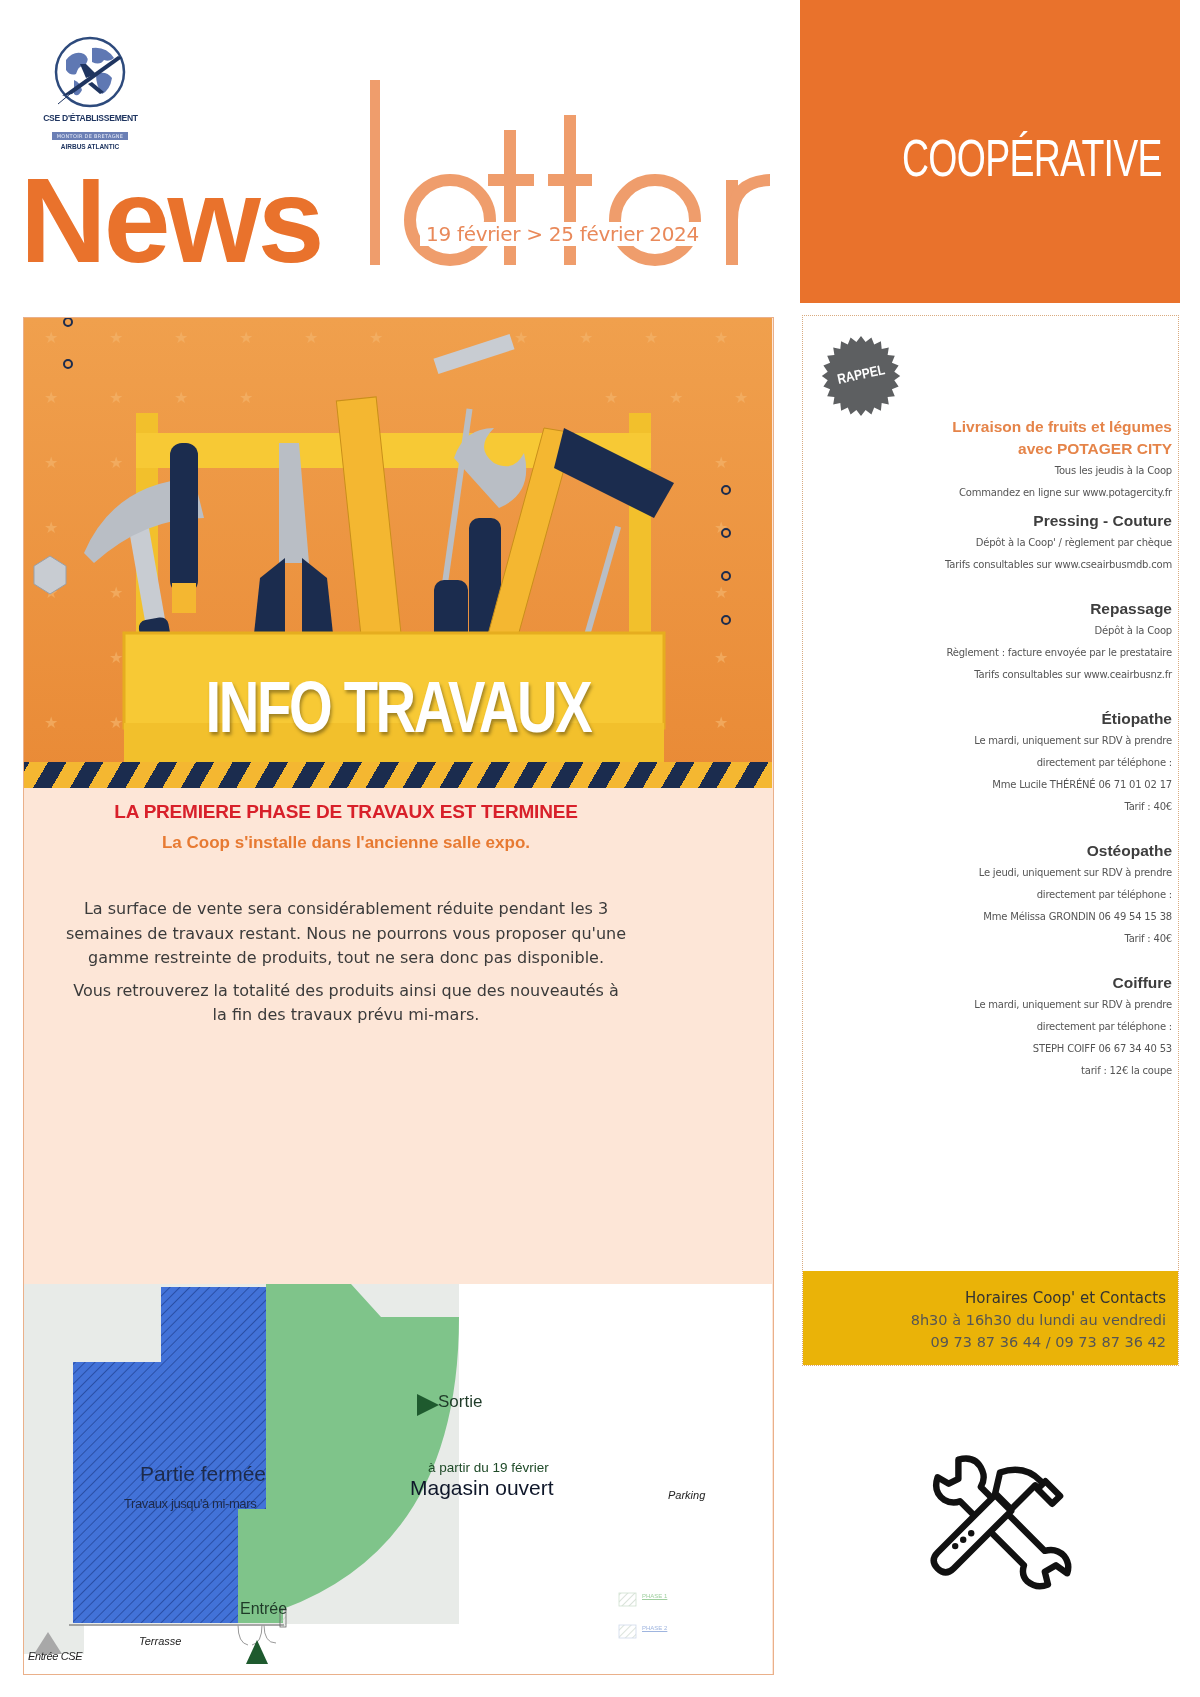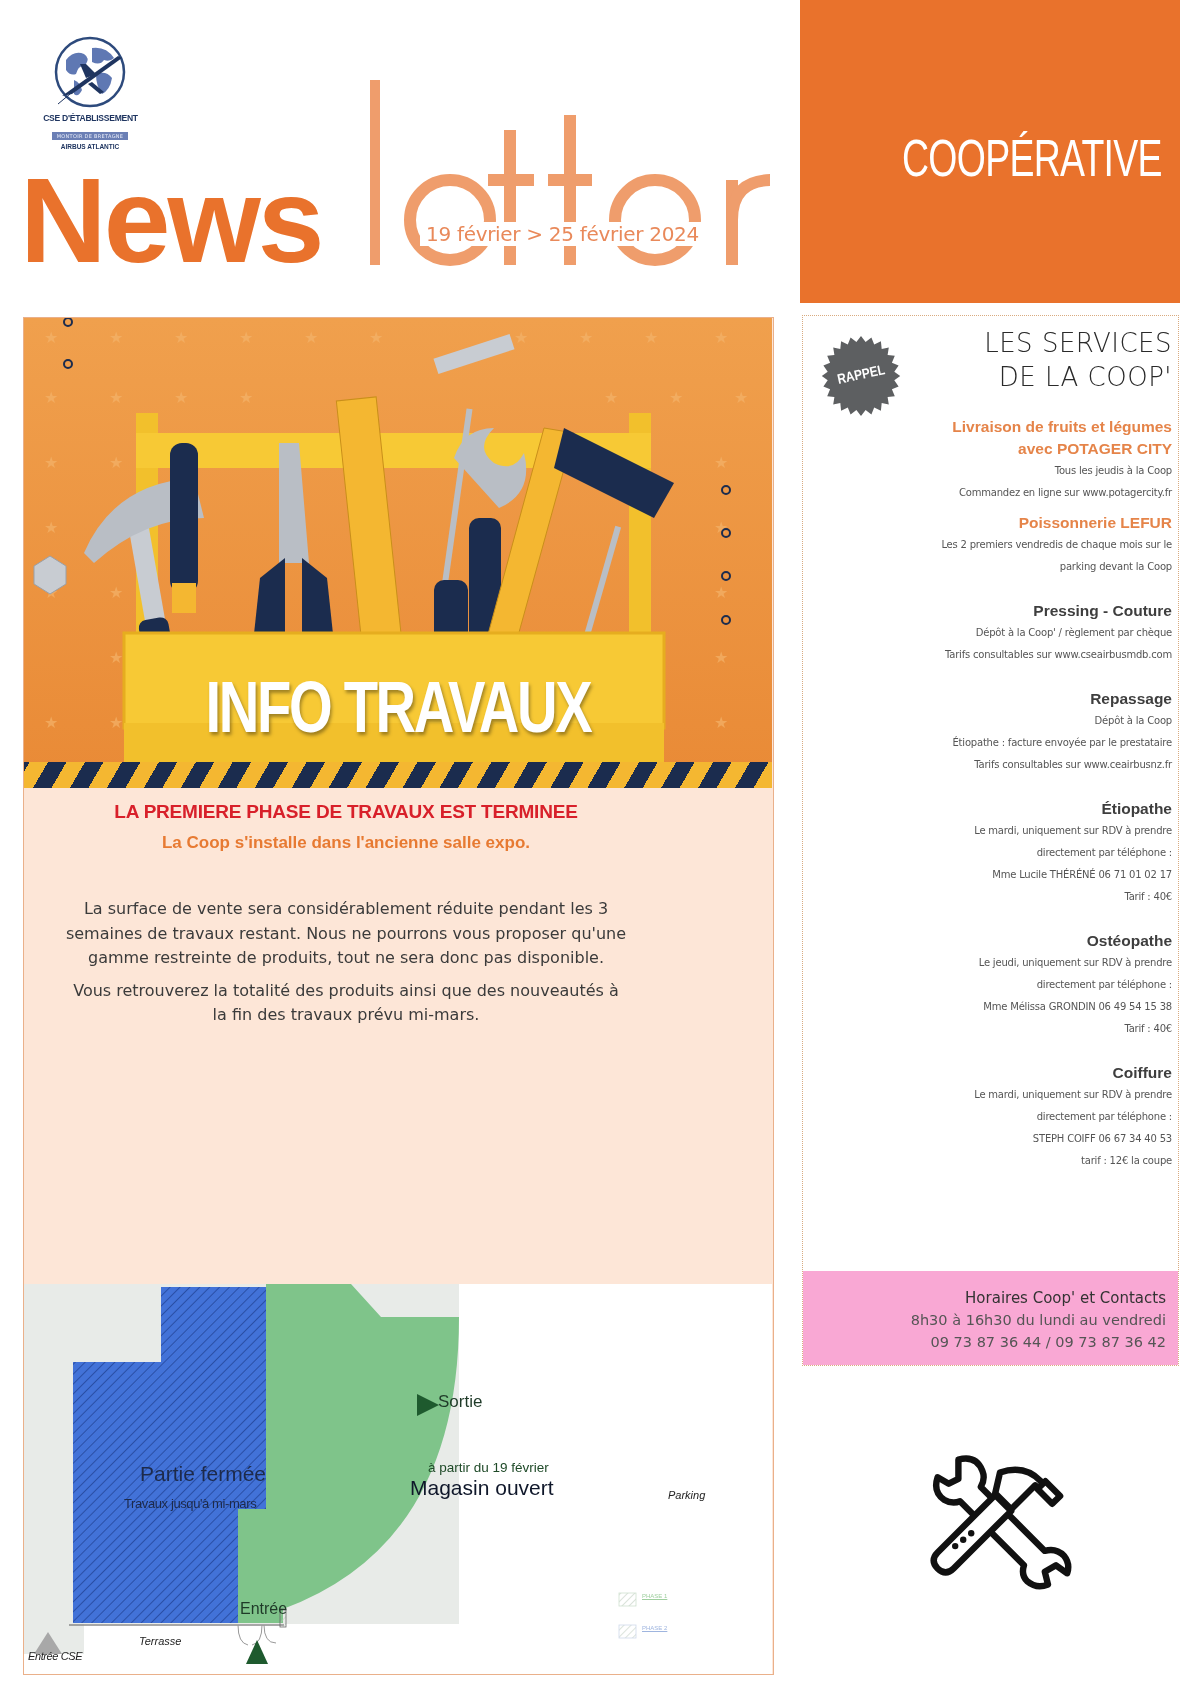--- a/index.html
+++ b/index.html
@@ -43,21 +43,21 @@
   .services { position: absolute; left: 802px; top: 315px; width: 377px; height: 1051px; border: 1.5px dotted #d9ab80; background: #fff; }
   .rappel { position: absolute; left: 18px; top: 20px; width: 80px; height: 80px; }
   .services-title { position: absolute; right: 6px; top: 10px; text-align: right; font-family: "DejaVu Sans", sans-serif; font-weight: 300; font-size: 26px; line-height: 34px; color: #2a2a2a; letter-spacing: 0.5px; }
   .svc-list { position: absolute; right: 6px; top: 100px; width: 365px; text-align: right; }
   .svc { margin-bottom: 22px; }
   .svc-name { font-family: "Liberation Sans", sans-serif; font-weight: 700; font-size: 15.5px; color: #3e3e3e; line-height: 22px; }
   .svc-name.orange { color: #e58449; }
   .svc-line { font-family: "DejaVu Sans", sans-serif; font-size: 10px; color: #555; line-height: 22px; letter-spacing: -0.2px; }
   .svc.tight { margin-bottom: 6px; }
 
-  .hours { position: absolute; left: 0; bottom: 0; width: 100%; height: 94px; background: #f9a8d4; text-align: right; padding: 16px 12px 0 0; }
+  .hours { position: absolute; left: 0; bottom: 0; width: 100%; height: 94px; background: #eab308; text-align: right; padding: 16px 12px 0 0; }
   .hours-title { font-family: "DejaVu Sans", sans-serif; font-size: 15px; color: #333; line-height: 22px; }
   .hours-line { font-family: "DejaVu Sans", sans-serif; font-size: 14.5px; color: #555; line-height: 22px; }
 
   .tools-icon { position: absolute; left: 920px; top: 1435px; width: 160px; height: 155px; }
 </style>
 </head>
 <body>
 
 <div class="logo">
   <svg class="logo-globe" viewBox="0 0 76 76">
@@ -234,46 +234,37 @@
   </div>
 </div>
 
 <div class="services">
   <div class="rappel">
     <svg width="80" height="80" viewBox="0 0 80 80">
       <polygon fill="#5d5f61" points="40,0 44.6,6.1 50.4,1.4 53.2,8.5 59.9,5.3 60.7,12.9 67.8,11.6 66.6,19.1 73.8,19.8 70.9,26.8 77.6,29.6 73.3,35.7 79.2,40 73.3,44.3 77.6,50.4 70.9,53.2 73.8,60.2 66.6,60.9 67.8,68.4 60.7,67.1 59.9,74.7 53.2,71.5 50.4,78.6 44.6,73.9 40,80 35.4,73.9 29.6,78.6 26.8,71.5 20.1,74.7 19.3,67.1 12.2,68.4 13.4,60.9 6.2,60.2 9.1,53.2 2.4,50.4 6.7,44.3 0.8,40 6.7,35.7 2.4,29.6 9.1,26.8 6.2,19.8 13.4,19.1 12.2,11.6 19.3,12.9 20.1,5.3 26.8,8.5 29.6,1.4 35.4,6.1"></polygon>
     </svg>
     <div style="position:absolute; left:0; top:30px; width:80px; text-align:center; color:#fff; font-family:'Liberation Sans', sans-serif; font-weight:700; font-size:14px; transform: rotate(-12deg) scaleX(0.85);">RAPPEL</div>
   </div>
-  <div class="services-title">
-    <div>LES SERVICES</div>
-    <div>DE LA COOP'</div>
-  </div>
 
   <div class="svc-list">
     <div class="svc tight">
       <div class="svc-name orange">Livraison de fruits et légumes</div>
       <div class="svc-name orange">avec POTAGER CITY</div>
       <div class="svc-line">Tous les jeudis à la Coop</div>
       <div class="svc-line">Commandez en ligne sur www.potagercity.fr</div>
     </div>
-    <div class="svc" style="margin-top:8px;">
-      <div class="svc-name orange">Poissonnerie LEFUR</div>
-      <div class="svc-line">Les 2 premiers vendredis de chaque mois sur le</div>
-      <div class="svc-line">parking devant la Coop</div>
-    </div>
     <div class="svc">
       <div class="svc-name">Pressing - Couture</div>
       <div class="svc-line">Dépôt à la Coop' / règlement par chèque</div>
       <div class="svc-line">Tarifs consultables sur www.cseairbusmdb.com</div>
     </div>
     <div class="svc">
       <div class="svc-name">Repassage</div>
       <div class="svc-line">Dépôt à la Coop</div>
-      <div class="svc-line">Étiopathe : facture envoyée par le prestataire</div>
+      <div class="svc-line">Règlement : facture envoyée par le prestataire</div>
       <div class="svc-line">Tarifs consultables sur www.ceairbusnz.fr</div>
     </div>
     <div class="svc">
       <div class="svc-name">Étiopathe</div>
       <div class="svc-line">Le mardi, uniquement sur RDV à prendre</div>
       <div class="svc-line">directement par téléphone :</div>
       <div class="svc-line">Mme Lucile THÉRÉNÉ 06 71 01 02 17</div>
       <div class="svc-line">Tarif : 40€</div>
     </div>
     <div class="svc">

